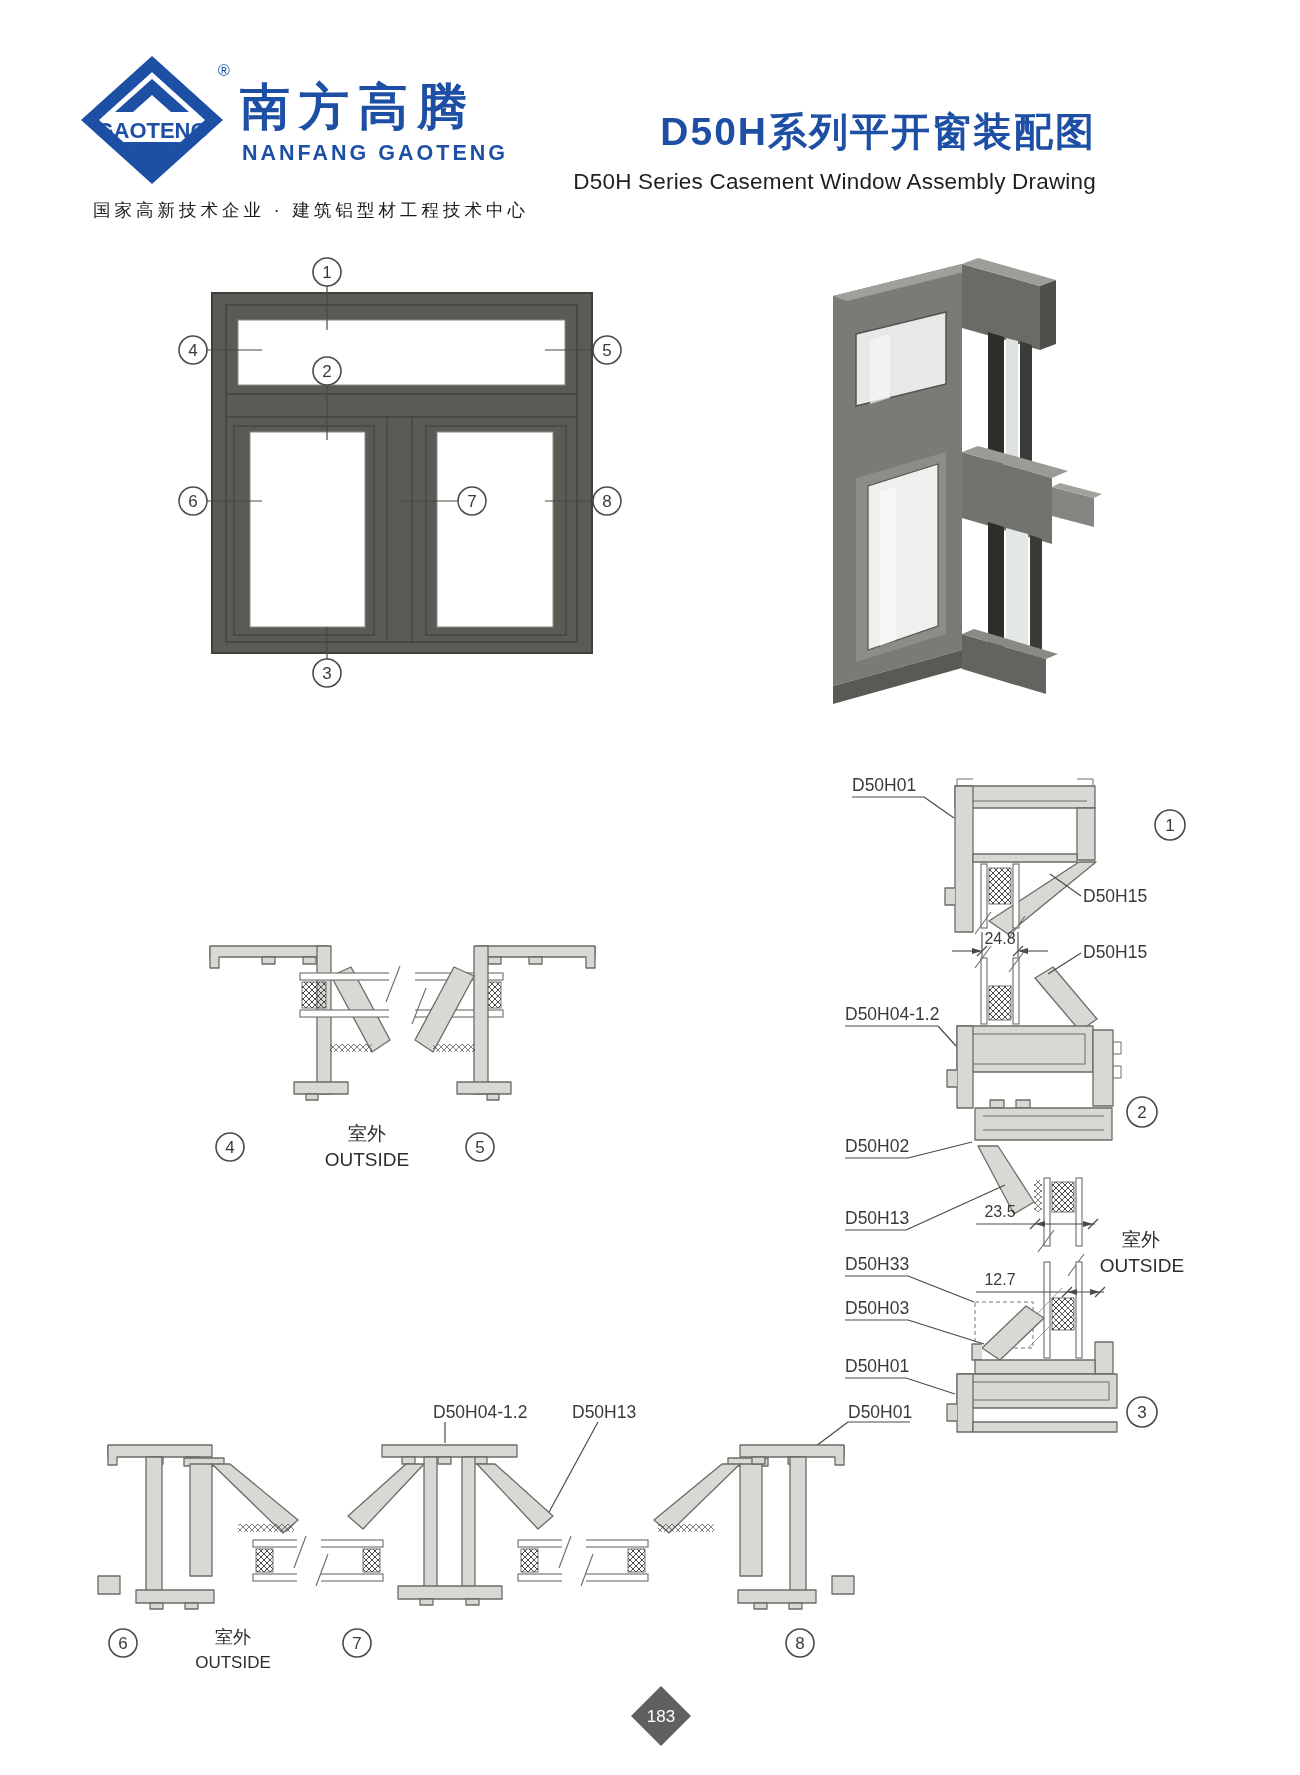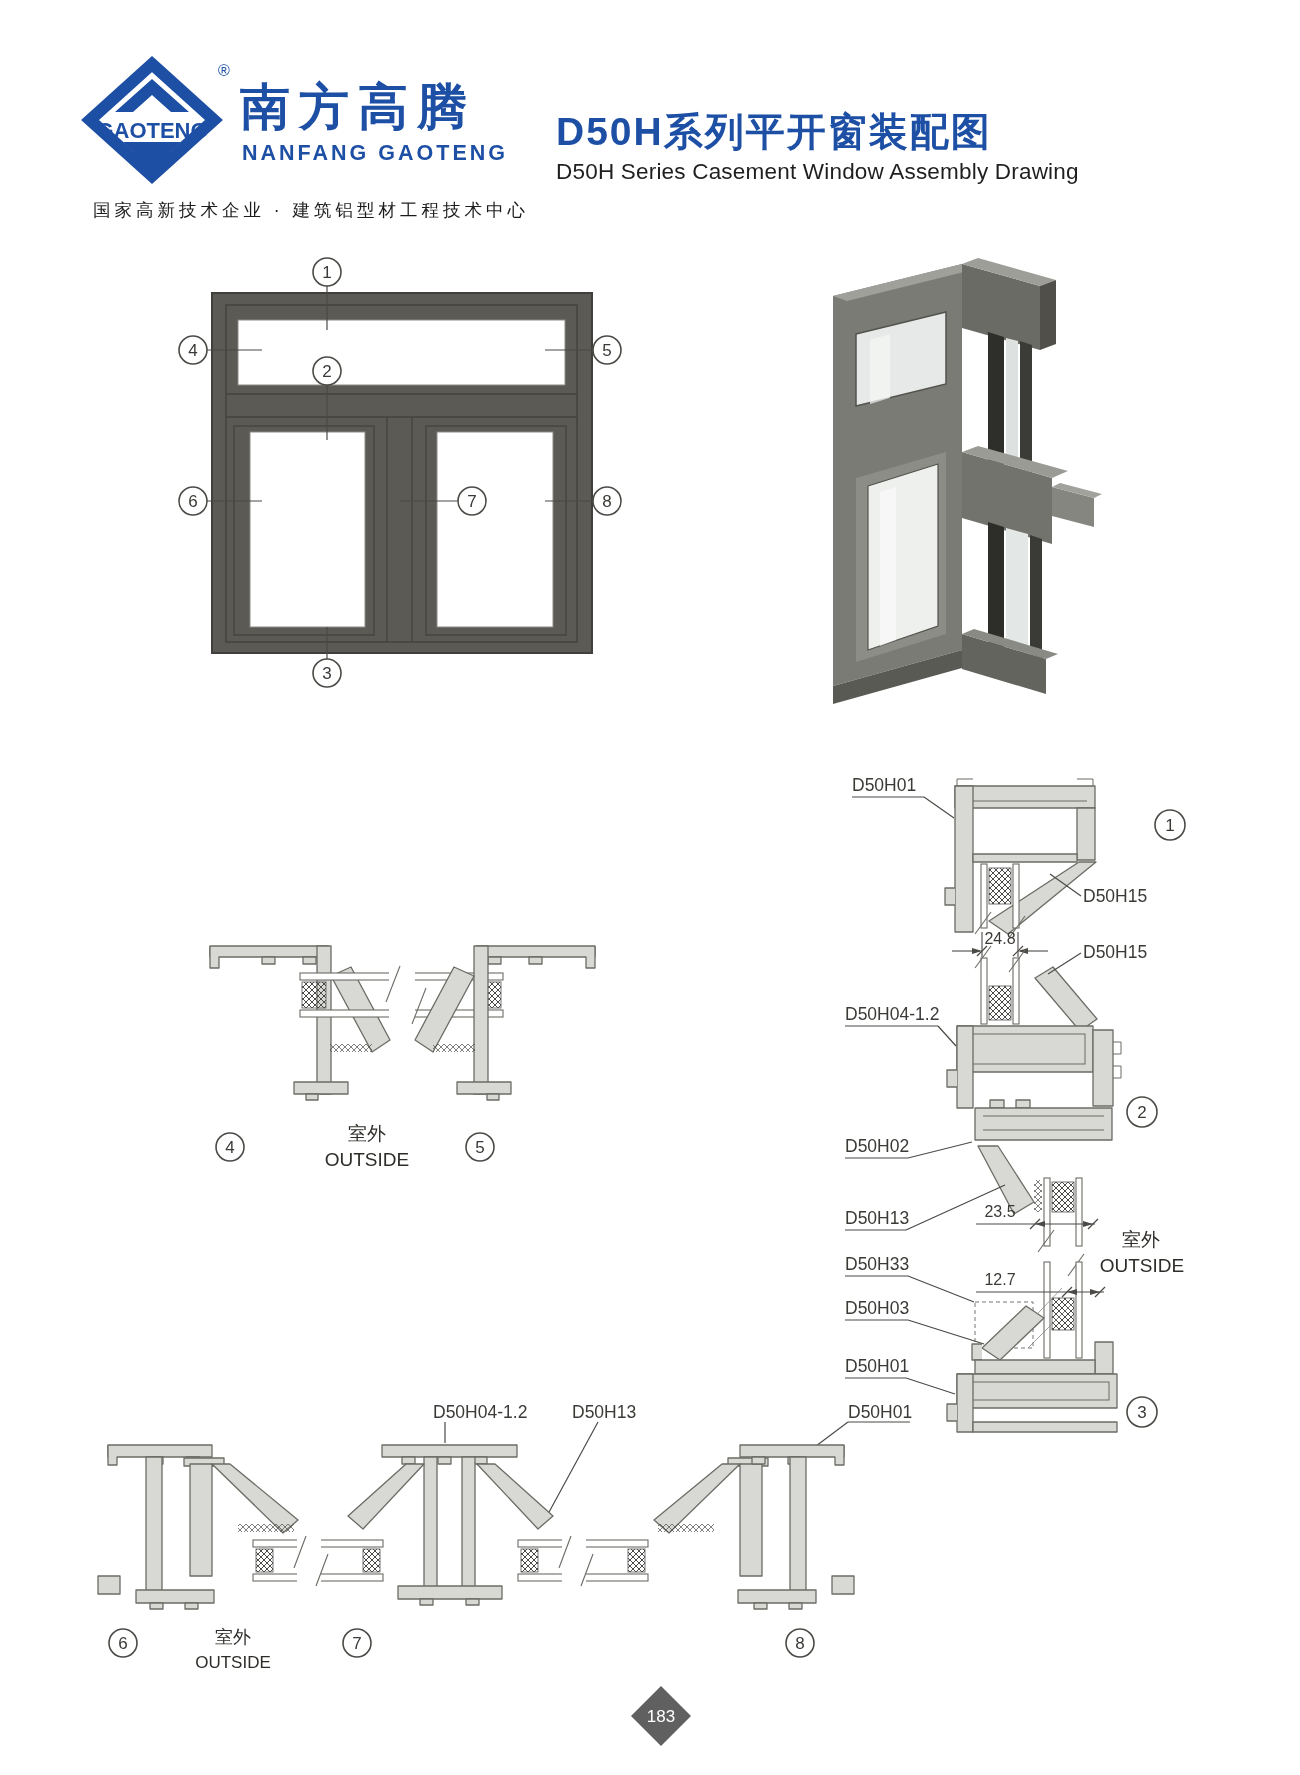--- a/index.html
+++ b/index.html
@@ -1,23 +1,23 @@
 <!DOCTYPE html>
 <html><head>
 <meta charset="utf-8">
 <style>
   html,body{margin:0;padding:0;background:#e8e8e8;}
   .page{position:relative;width:1300px;height:1775px;background:#ffffff;overflow:hidden;
         font-family:"Liberation Sans","DejaVu Sans",sans-serif;}
   .abs{position:absolute;}
   svg{display:block;font-family:"Liberation Sans","DejaVu Sans",sans-serif;}
   
-  .title-block{position:absolute;left:556px;top:108px;width:540px;}
+  .title-block{position:absolute;left:556px;top:108px;width:540px;text-align:right;}
   .title-zh{font-size:39px;font-weight:bold;color:#1d4fa5;letter-spacing:2px;line-height:1.25;}
-  .title-en{font-size:22.5px;color:#1f1f1f;margin-top:2px;letter-spacing:0.2px;}
+  .title-en{font-size:22.5px;color:#1f1f1f;margin-top:12px;letter-spacing:0.2px;}
   
   .lbl{font-size:17.5px;fill:#3b3a36;}
   .dim{font-size:16px;fill:#3b3a36;}
   .cn{font-size:17px;fill:#3b3a36;text-anchor:middle;}
   .zh{font-size:19px;fill:#2e2d29;text-anchor:middle;}
   .zhs{font-size:18px;fill:#2e2d29;text-anchor:middle;}
   .ens{font-size:17px;fill:#2e2d29;text-anchor:middle;}
   .ldr{stroke:#4b4a46;stroke-width:1.2;fill:none;}
   .prof{fill:#d8d8d4;stroke:#6c6c66;stroke-width:1.3;stroke-linejoin:round;}
   .thin{stroke:#6c6c66;stroke-width:1;fill:none;}

